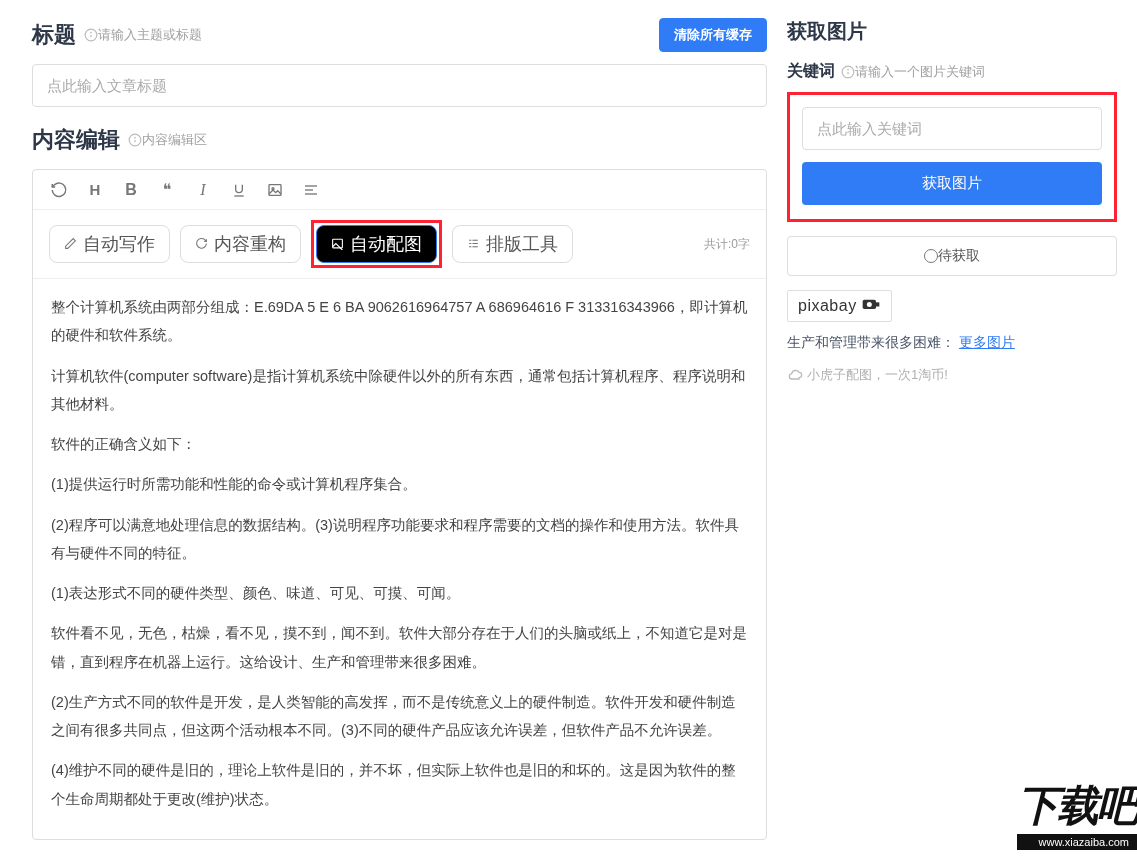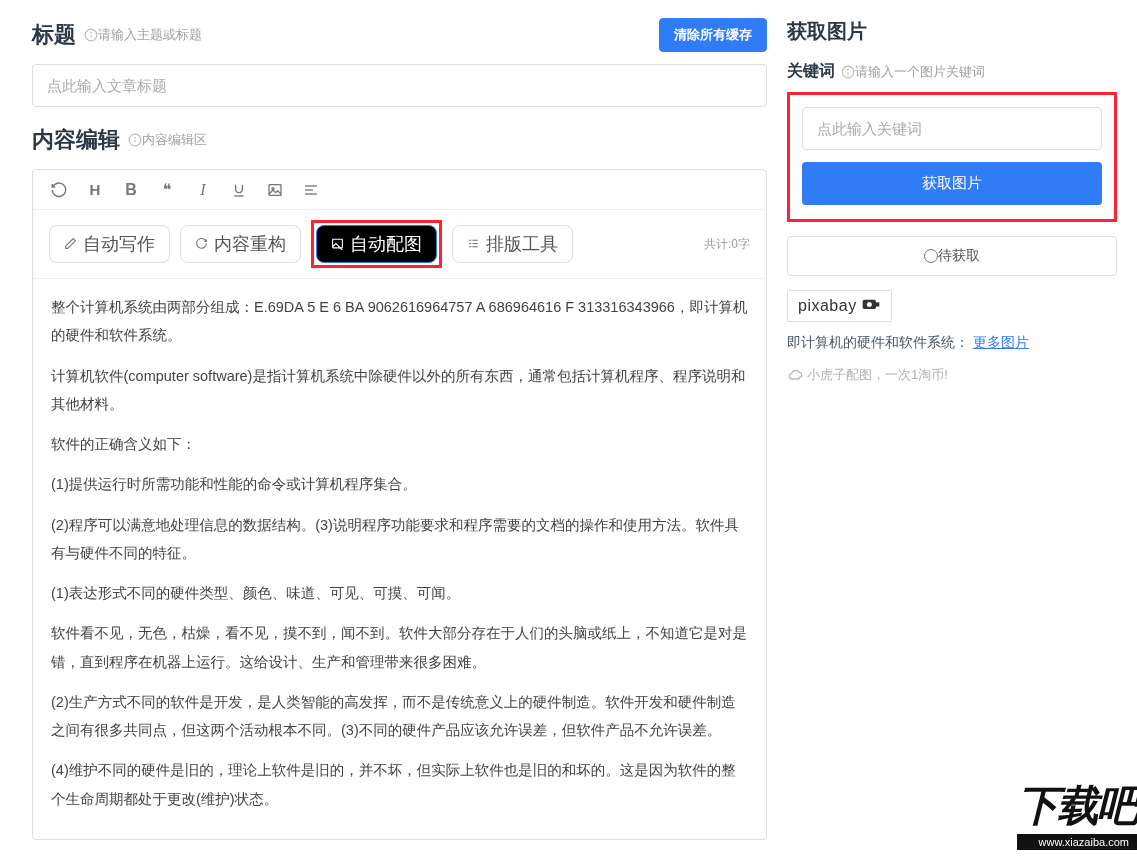--- a/index.html
+++ b/index.html
@@ -227,21 +227,21 @@
       <span class="cam">
         <svg width="20" height="14" viewBox="0 0 24 16" fill="#333">
             <rect x="2" y="3" width="16" height="11" rx="2"></rect>
             <circle cx="10" cy="8.5" r="3" fill="#fff"></circle>
             <rect x="18" y="6" width="4" height="5"></rect>
           </svg>
       </span>
     </div>
 
     <div class="credit-row">
-      <span>即计算机的硬件和软件系统：</span>
+      <span>生产和管理带来很多困难：</span>
       <a>更多图片</a>
     </div>
 
     <div class="footer-hint">
       <span>
         <svg width="16" height="12" viewBox="0 0 24 18" fill="none" stroke="#bbb" stroke-width="2">
             <path d="M18 13a4 4 0 0 0 0-8 6 6 0 0 0-11 2 4 4 0 0 0 1 8h10z"></path>
           </svg>
       </span>
       <span>小虎子配图，一次1淘币!</span>

